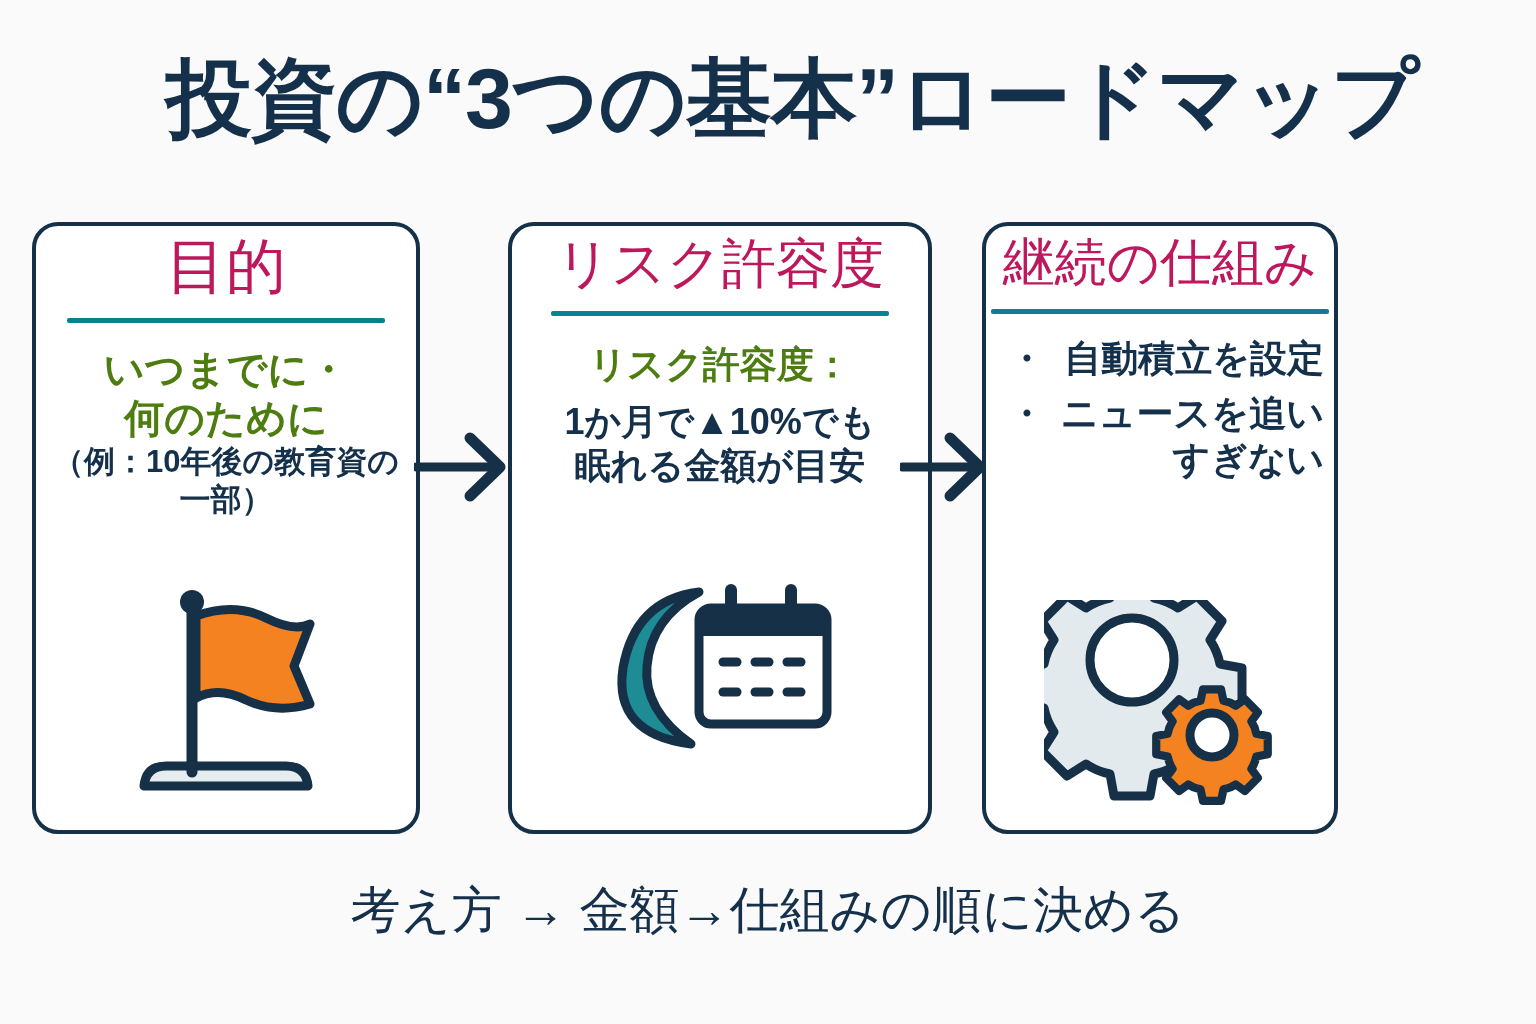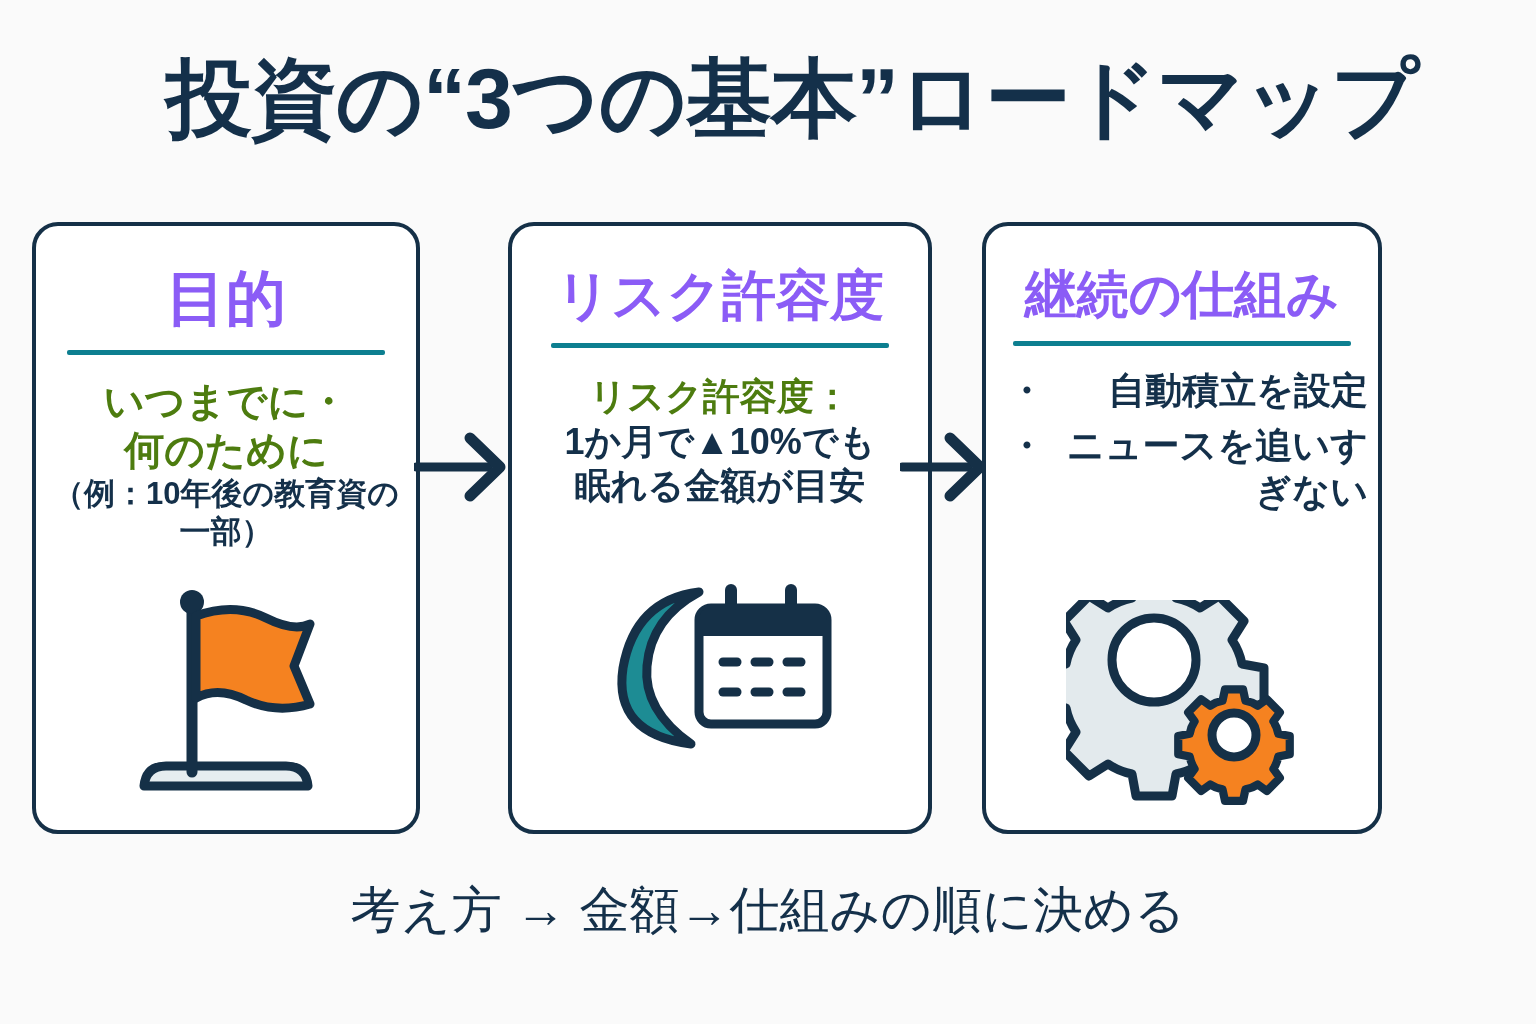--- a/index.html
+++ b/index.html
@@ -43,27 +43,27 @@
     top: 222px;
     height: 612px;
     background: #ffffff;
     border: 4px solid #153047;
     border-radius: 26px;
     box-sizing: border-box;
     overflow: hidden;
   }
   .card-1 { left: 32px;  width: 388px; }
   .card-2 { left: 508px; width: 424px; }
-  .card-3 { left: 982px; width: 400px; }
+  .card-3 { left: 982px; width: 356px; }
 
   .card-head {
     text-align: center;
-    font-weight: 700;
-    color: #8b5cf6;
-    margin-top: 40px;
+    font-weight: 400;
+    color: #be185d;
+    margin-top: 8px;
     line-height: 1.1;
     white-space: nowrap;
   }
   .card-1 .card-head { font-size: 60px; }
   .card-2 .card-head { font-size: 54px; }
   .card-3 .card-head { font-size: 52px; }
 
   .divider {
     height: 5px;
     background: #0d7f90;
@@ -86,21 +86,21 @@
   .card-2 .lead { font-size: 37px; margin-top: 26px; }
 
   .body-text {
     text-align: center;
     color: #14304a;
     font-weight: 700;
     line-height: 1.24;
     padding: 0 10px;
   }
   .card-1 .body-text { font-size: 31px; }
-  .card-2 .body-text { font-size: 36px; margin-top: 0; }
+  .card-2 .body-text { font-size: 36px; margin-top: 12px; }
 
   
   .bullets {
     margin: 22px 0 0 0;
     padding: 0 10px 0 26px;
     list-style: none;
     text-align: right;
   }
   .bullets li {
     font-size: 37px;

